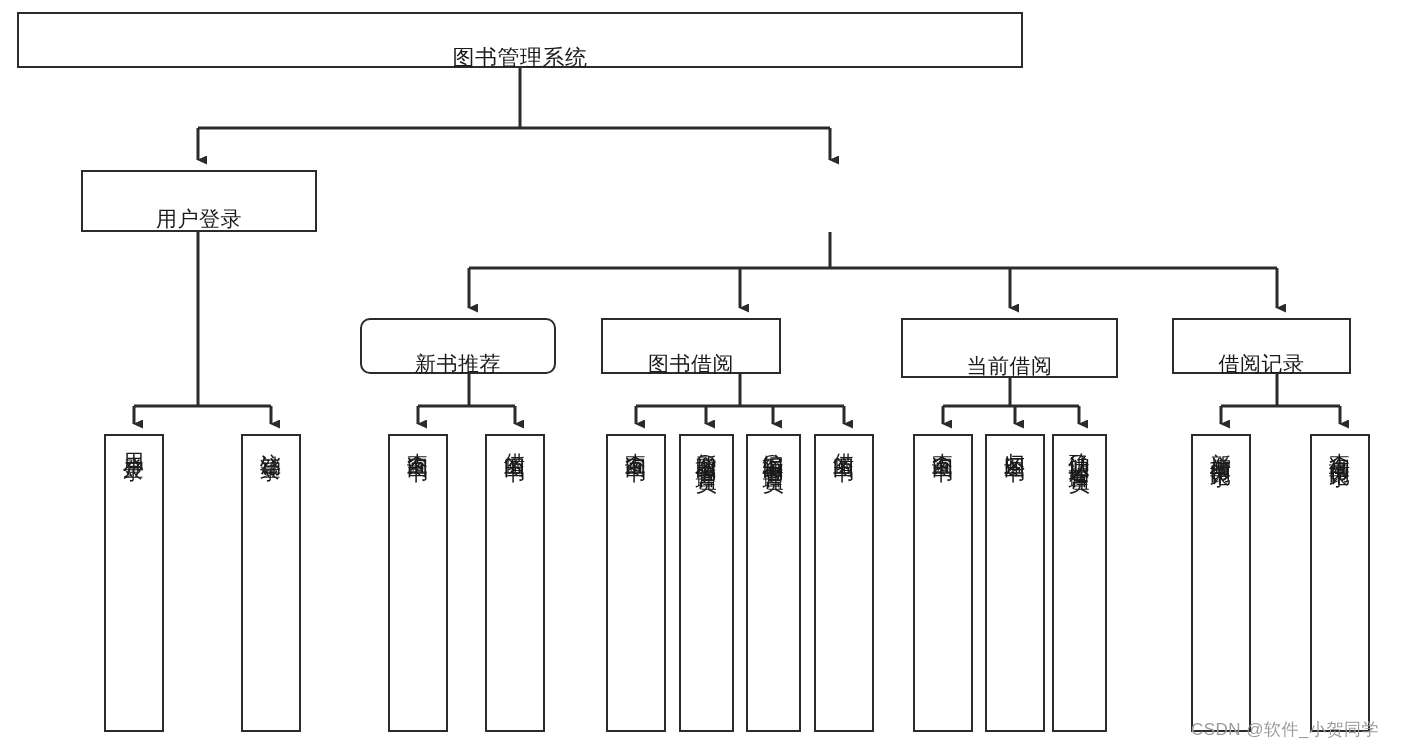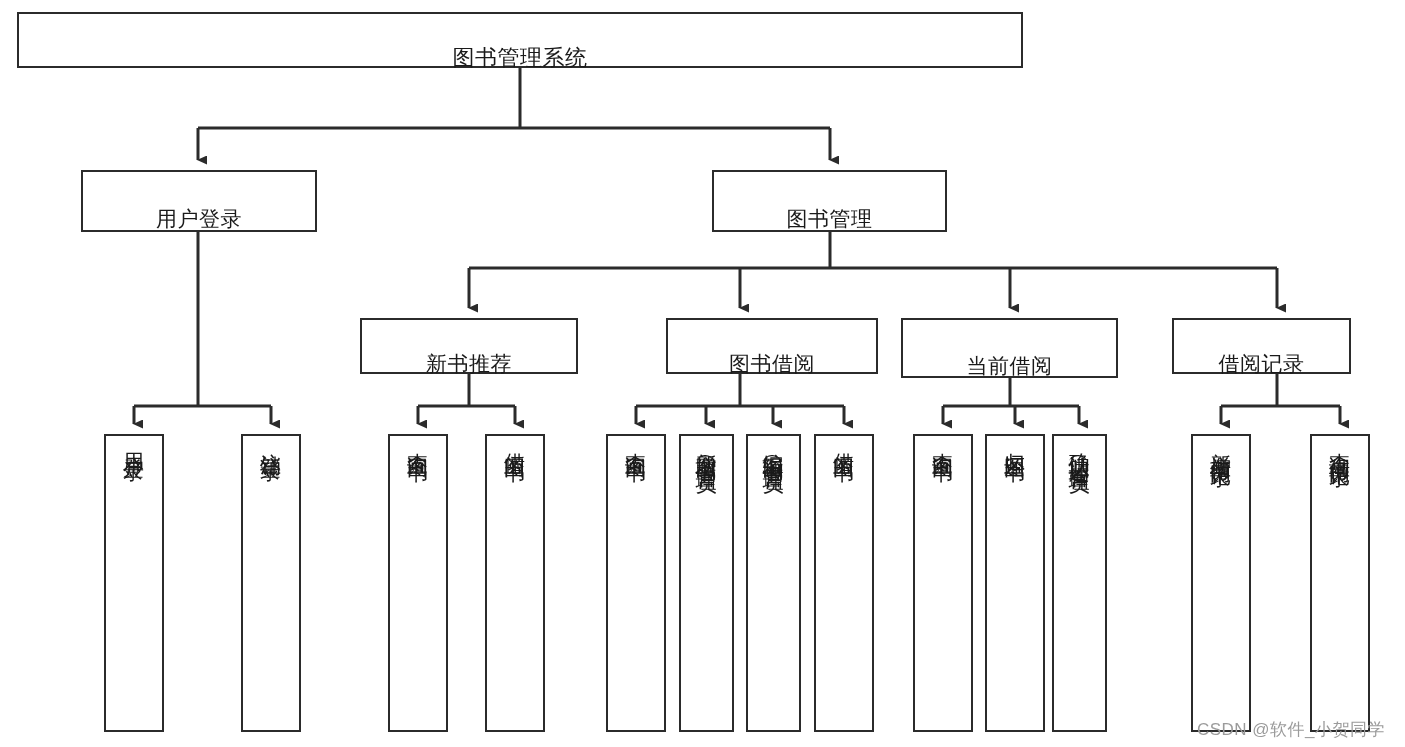--- a/index.html
+++ b/index.html
@@ -60,21 +60,21 @@
     writing-mode: vertical-rl;
     text-orientation: upright;
     font-size: 21px;
     line-height: 1.0;
     letter-spacing: 3px;
     white-space: nowrap;
     margin: 0 auto;
   }
   #watermark {
     position: absolute;
-    right: 20px;
+    right: 26px;
     bottom: 6px;
     font-size: 17px;
     color: #9b9b9b;
     letter-spacing: 0.5px;
     white-space: nowrap;
     user-select: none;
   }
 </style>
 </head>
 <body>
@@ -117,28 +117,25 @@
       </g>
   </svg>
 
   <div class="node root horizontal" style="left: 17px; top: 12px; width: 1006px; height: 56px;">
     <span class="node-label">图书管理系统</span>
   </div>
 
   <div class="node horizontal" style="left: 81px; top: 170px; width: 236px; height: 62px;">
     <span class="node-label">用户登录</span>
   </div>
-  <div class="node horizontal" style="left: 712px; top: 170px; width: 235px; height: 62px;">
-    <span class="node-label">图书管理</span>
-  </div>
 
-  <div class="node horizontal" style="left: 360px; top: 318px; width: 218px; height: 56px;">
+  <div class="node horizontal" style="left: 360px; top: 318px; width: 196px; height: 56px; border-radius: 10px;">
     <span class="node-label">新书推荐</span>
   </div>
-  <div class="node horizontal" style="left: 666px; top: 318px; width: 212px; height: 56px;">
+  <div class="node horizontal" style="left: 601px; top: 318px; width: 180px; height: 56px;">
     <span class="node-label">图书借阅</span>
   </div>
   <div class="node horizontal" style="left: 901px; top: 318px; width: 217px; height: 60px;">
     <span class="node-label">当前借阅</span>
   </div>
   <div class="node horizontal" style="left: 1172px; top: 318px; width: 179px; height: 56px;">
     <span class="node-label">借阅记录</span>
   </div>
 
   <div class="node leaf" style="left: 104px; top: 434px; width: 60px; height: 298px;">

